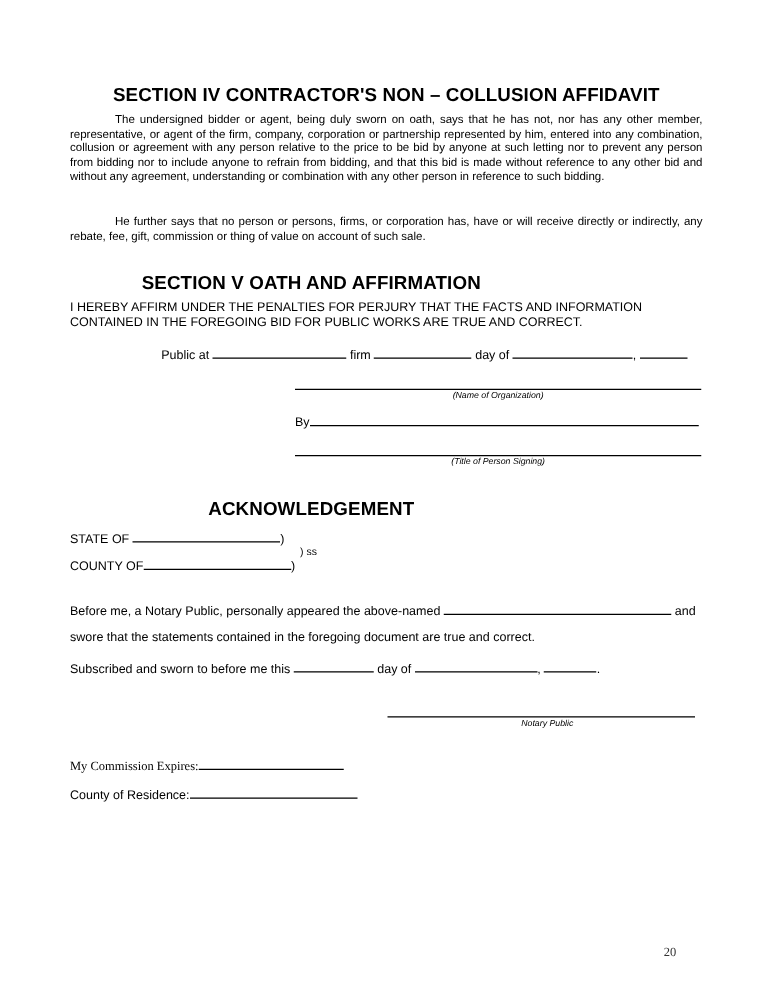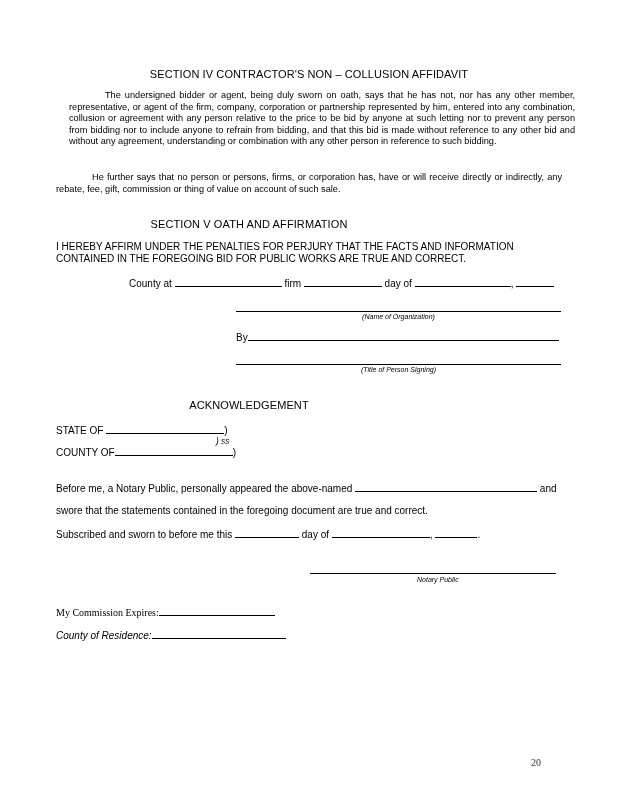--- a/index.html
+++ b/index.html
@@ -1,48 +1,48 @@
 <!DOCTYPE html>
 <html><head>
 <meta charset="utf-8">
 <style>
   html, body { margin: 0; padding: 0; background: #ffffff; }
   body { width: 618px; height: 800px; position: relative; overflow: hidden;
          font-family: "Liberation Sans", sans-serif; color: #000; }
   .abs { position: absolute; white-space: nowrap; }
   .t { font-size: 10px; line-height: 12px; }
-  .h { font-size: 11px; letter-spacing: 0.1px; }
+  .h { font-size: 15px; letter-spacing: 0.1px; font-weight: bold; }
   .para { position: absolute; left: 56px; width: 506px; font-size: 9.2px; line-height: 11.6px;
           text-align: justify; }
   .para .indent { display: inline-block; width: 36px; }
   .line { display: inline-block; border-bottom: 1px solid #000; height: 9px; vertical-align: baseline; }
   .hr { position: absolute; height: 0; border-top: 1px solid #000; }
   .cap { font-size: 7px; font-style: italic; }
   .pagenum { font-family: "Liberation Serif", serif; font-size: 10px; color: #333; }
 </style>
 </head>
 <body>
 
 <div class="abs h" style="left:0; width:618px; top:68px; text-align:center;">SECTION IV CONTRACTOR'S NON – COLLUSION AFFIDAVIT</div>
 
-<div class="para" style="top:90px;margin-left:13px;">
+<div class="para" style="top:90px;">
   <span class="indent"></span><span>The undersigned bidder or agent, being duly sworn on oath, says that he has not, nor has any other member, representative, or agent of the firm, company, corporation or partnership represented by him, entered into any combination, collusion or agreement with any person relative to the price to be bid by anyone at such letting nor to prevent any person from bidding nor to include anyone to refrain from bidding, and that this bid is made without reference to any other bid and without any agreement, understanding or combination with any other person in reference to such bidding.</span>
 </div>
 
 <div class="para" style="top:172px;">
   <span class="indent"></span><span>He further says that no person or persons, firms, or corporation has, have or will receive directly or indirectly, any rebate, fee, gift, commission or thing of value on account of such sale.</span>
 </div>
 
 <div class="abs h" style="left:0; width:498px; top:218px; text-align:center;">SECTION V OATH AND AFFIRMATION</div>
 
 <div class="abs t" style="left:56px; top:241px;">I HEREBY AFFIRM UNDER THE PENALTIES FOR PERJURY THAT THE FACTS AND INFORMATION</div>
 <div class="abs t" style="left:56px; top:253px;">CONTAINED IN THE FOREGOING BID FOR PUBLIC WORKS ARE TRUE AND CORRECT.</div>
 
 <div class="abs t" style="left:129px; top:277px;">
-  <span>County at</span>
+  <span>Public at</span>
   <span class="line" style="width:107px;"></span>
   <span>firm</span>
   <span class="line" style="width:78px;"></span>
   <span>day of</span>
   <span class="line" style="width:96px;"></span><span>,</span>
   <span class="line" style="width:38px;"></span>
 </div>
 
 <div class="hr" style="left:236px; width:325px; top:311px;"></div>
 <div class="abs cap" style="left:236px; width:325px; top:313px; text-align:center;">(Name of Organization)</div>
@@ -53,21 +53,21 @@
 
 <div class="hr" style="left:236px; width:325px; top:364px;"></div>
 <div class="abs cap" style="left:236px; width:325px; top:366px; text-align:center;">(Title of Person Signing)</div>
 
 <div class="abs h" style="left:0; width:498px; top:399px; text-align:center;">ACKNOWLEDGEMENT</div>
 
 <div class="abs t" style="left:56px; top:424px;">
   <span>STATE OF</span>
   <span class="line" style="width:118px;"></span><span>)</span>
 </div>
-<div class="abs" style="left:216px; top:436px; font-size:8.4px;font-style:italic;">) ss</div>
+<div class="abs" style="left:240px; top:436px; font-size:8.4px;">) ss</div>
 <div class="abs t" style="left:56px; top:446px;">
   <span>COUNTY OF</span><span class="line" style="width:118px;"></span><span>)</span>
 </div>
 
 <div class="abs t" style="left:56px; top:482px;">
   <span>Before me, a Notary Public, personally appeared the above-named</span>
   <span class="line" style="width:182px;"></span>
   <span>and</span>
 </div>
 
@@ -80,17 +80,17 @@
   <span class="line" style="width:98px;"></span><span>,</span>
   <span class="line" style="width:42px;"></span><span>.</span>
 </div>
 
 <div class="hr" style="left:310px; width:246px; top:573px;"></div>
 <div class="abs cap" style="left:417px; top:576px;">Notary Public</div>
 
 <div class="abs t" style="left:56px; top:606px;font-family:Liberation Serif, serif;">
   <span>My Commission Expires:</span><span class="line" style="width:116px;"></span>
 </div>
-<div class="abs t" style="left:56px; top:629px;font-style:italic;">
+<div class="abs t" style="left:56px; top:629px;">
   <span>County of Residence:</span><span class="line" style="width:134px;"></span>
 </div>
 
 <div class="abs pagenum" style="left:531px; top:757px;">20</div>
 
 </body></html>

